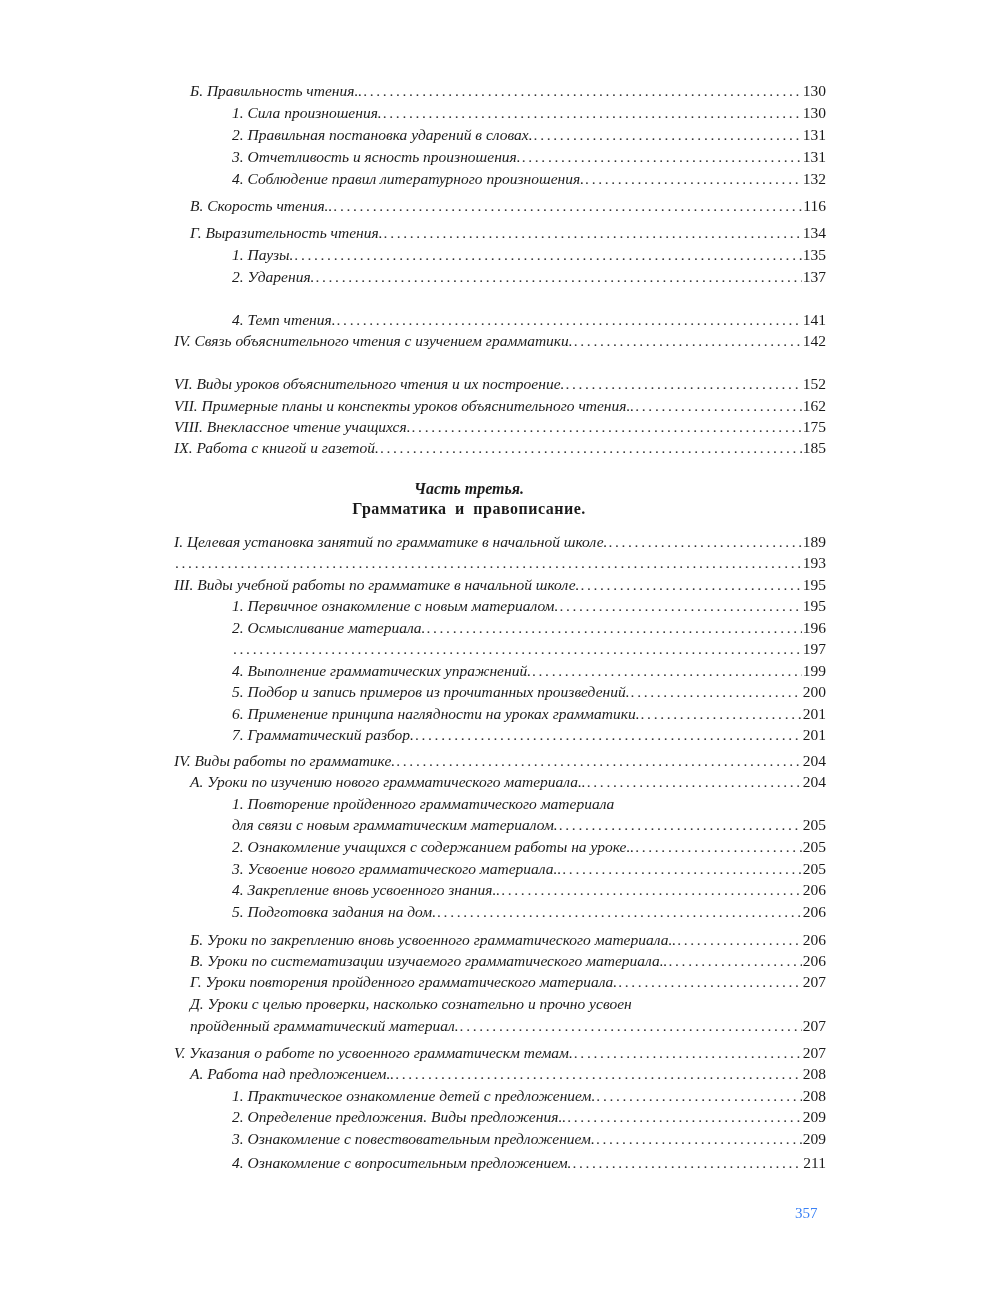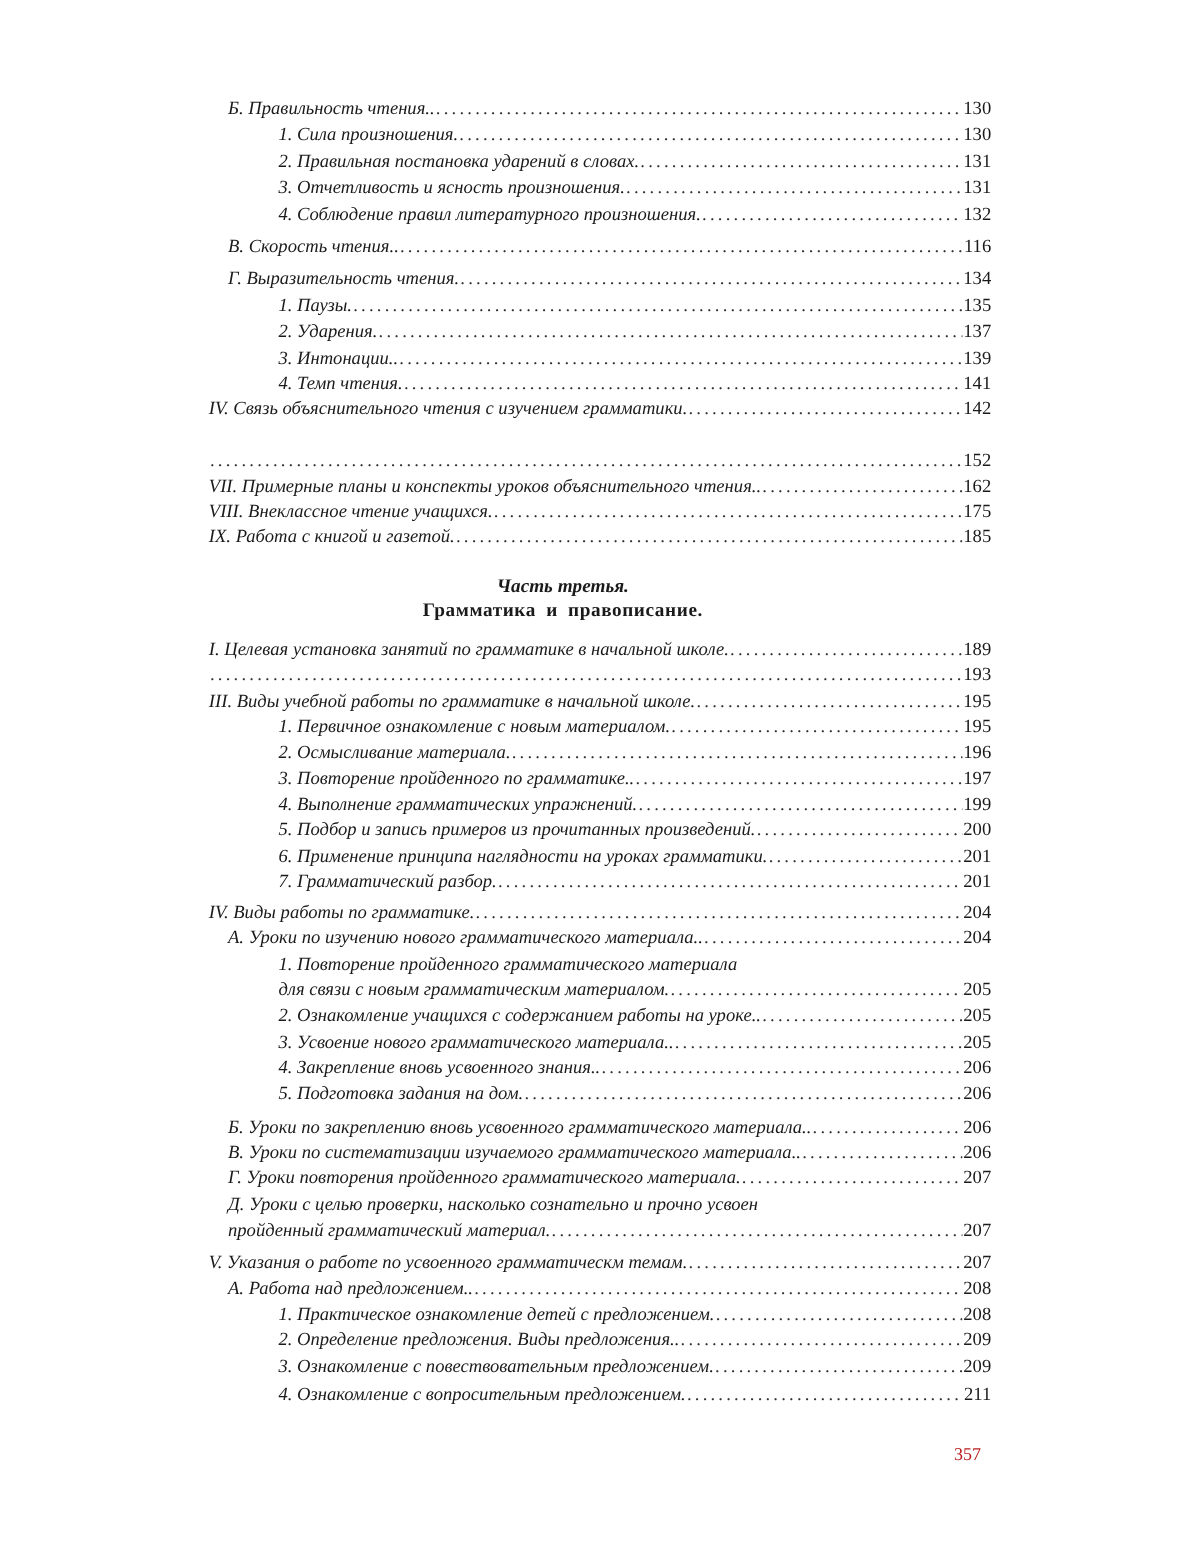--- a/index.html
+++ b/index.html
@@ -28,21 +28,21 @@
   }
   .toc-line .p { flex: 0 0 auto; text-align: right; }
   .toc-line.nodots .dots::before { content: ""; }
   .part-title {
     position: absolute; left: 0; width: 938px; text-align: center;
     font-size: 16px; line-height: 20px;
   }
   .part-title.italic { font-style: italic; font-weight: bold; }
   .part-title.bold { font-weight: bold; letter-spacing: 0.5px; word-spacing: 4px; }
   .page-number {
-    position: absolute; left: 795px; top: 1205px; font-size: 15px; color: #b91c1c;
+    position: absolute; left: 795px; top: 1205px; font-size: 15px; color: #3b82f6;
   }
 </style>
 </head>
 <body>
 
 <div class="page">
 
   <div class="toc-line l2" style="top:80px">
       <span class="t">Б. Правильность чтения..</span>
       <span class="dots"></span>
@@ -81,36 +81,32 @@
   <div class="toc-line l3" style="top:244px">
       <span class="t">1. Паузы.</span>
       <span class="dots"></span>
       <span class="p">135</span>
     </div>
   <div class="toc-line l3" style="top:266px">
       <span class="t">2. Ударения.</span>
       <span class="dots"></span>
       <span class="p">137</span>
     </div>
-  <div class="toc-line l3" style="top:288px">
-      <span class="t">3. Интонации..</span>
-      <span class="dots"></span>
-      <span class="p">139</span>
-    </div>
   <div class="toc-line l3" style="top:309px">
       <span class="t">4. Темп чтения.</span>
       <span class="dots"></span>
       <span class="p">141</span>
     </div>
   <div class="toc-line l1" style="top:330px">
       <span class="t">IV. Связь объяснительного чтения с изучением грамматики.</span>
       <span class="dots"></span>
       <span class="p">142</span>
     </div>
   <div class="toc-line l1" style="top:373px">
+      <span class="t">VI. Виды уроков объяснительного чтения и их построение.</span>
       <span class="dots"></span>
       <span class="p">152</span>
     </div>
   <div class="toc-line l1" style="top:395px">
       <span class="t">VII. Примерные планы и конспекты уроков объяснительного чтения..</span>
       <span class="dots"></span>
       <span class="p">162</span>
     </div>
   <div class="toc-line l1" style="top:416px">
       <span class="t">VIII. Внеклассное чтение учащихся.</span>
@@ -144,21 +140,20 @@
       <span class="t">1. Первичное ознакомление с новым материалом.</span>
       <span class="dots"></span>
       <span class="p">195</span>
     </div>
   <div class="toc-line l3" style="top:617px">
       <span class="t">2. Осмысливание материала.</span>
       <span class="dots"></span>
       <span class="p">196</span>
     </div>
   <div class="toc-line l3" style="top:638px">
-      <span class="t">3. Повторение пройденного по грамматике..</span>
       <span class="dots"></span>
       <span class="p">197</span>
     </div>
   <div class="toc-line l3" style="top:660px">
       <span class="t">4. Выполнение грамматических упражнений.</span>
       <span class="dots"></span>
       <span class="p">199</span>
     </div>
   <div class="toc-line l3" style="top:681px">
       <span class="t">5. Подбор и запись примеров из прочитанных  произведений.</span>

